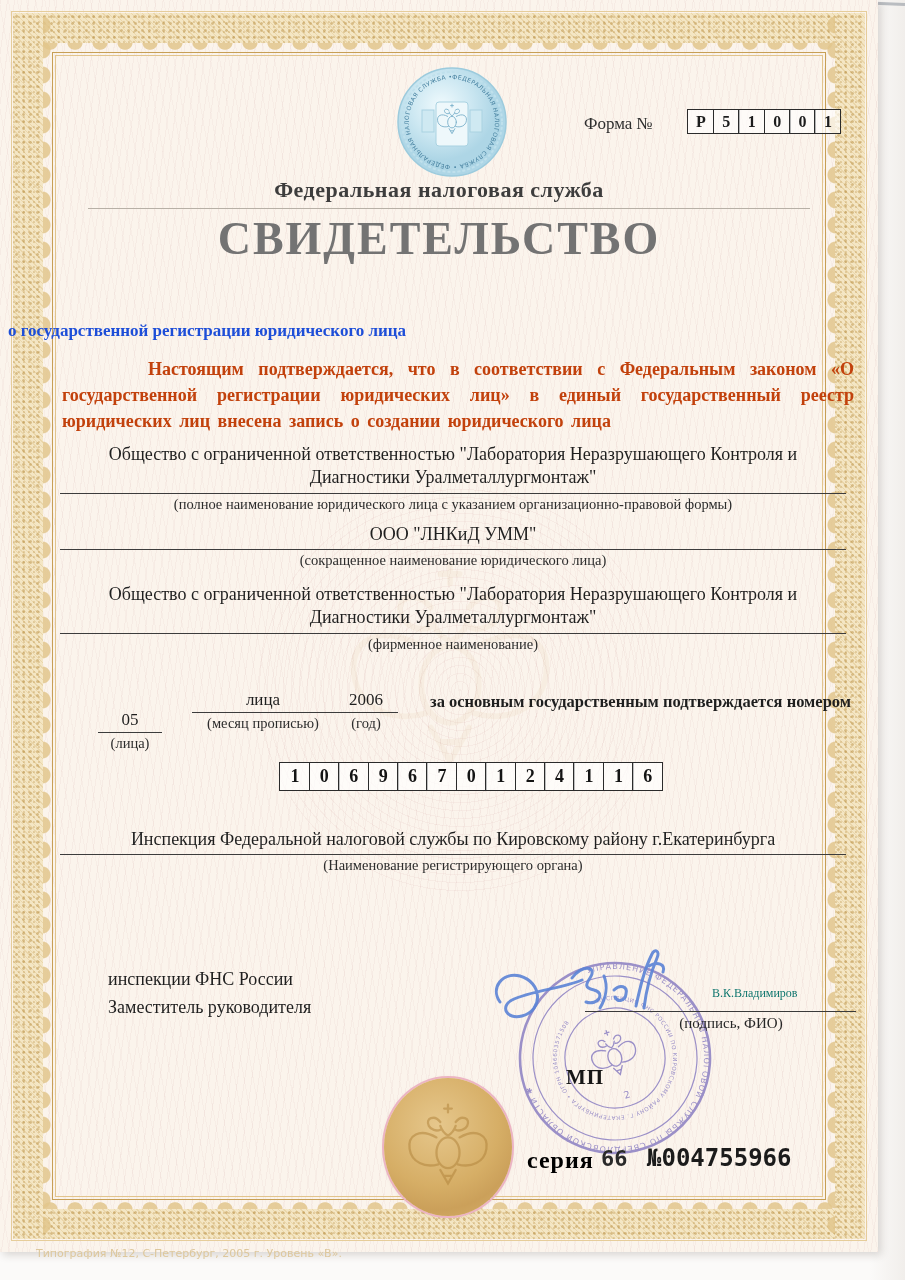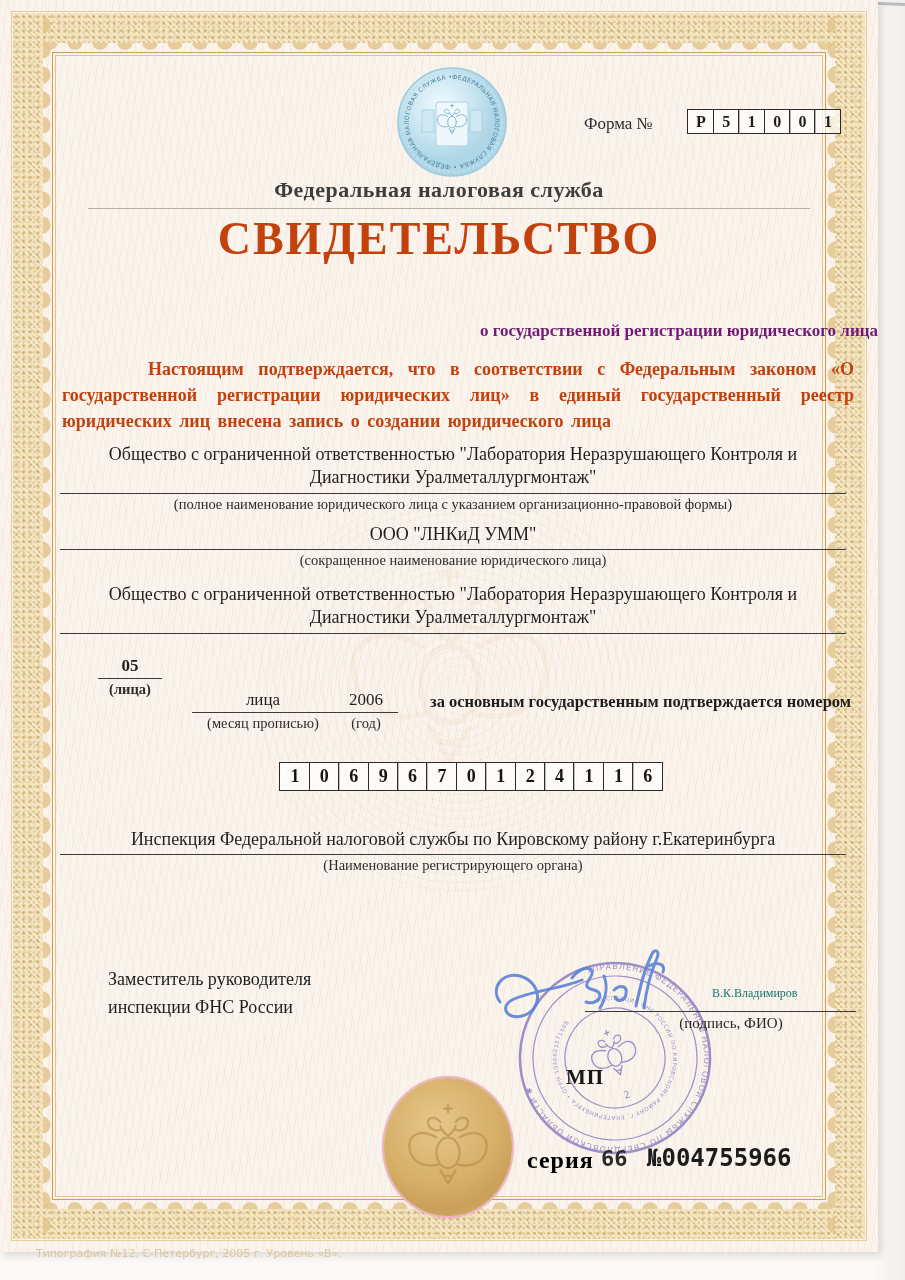--- a/index.html
+++ b/index.html
@@ -41,40 +41,40 @@
 
   
   .hologram{position:absolute;left:396px;top:66px;width:112px;height:112px;}
   .form-label{position:absolute;left:584px;top:114px;font-size:17px;color:#2e2e2e;}
   .form-boxes{position:absolute;left:689px;top:109px;display:flex;}
   .form-boxes .cell{width:25px;height:23px;border:1.6px solid #2b2b2b;margin-left:-1.6px;
     display:flex;align-items:center;justify-content:center;font-weight:bold;font-size:16px;color:#1d1d1d;background:rgba(255,255,255,.65);}
 
   .agency{position:absolute;left:0;width:878px;top:177px;text-align:center;font-size:22px;font-weight:bold;color:#3d3d3d;letter-spacing:.5px;}
   .divider{position:absolute;left:88px;top:208px;width:722px;border-top:1px solid #b7b0a6;}
-  .cert-title{position:absolute;left:0;width:878px;top:212px;text-align:center;font-size:46px;font-weight:bold;color:#c2410c;letter-spacing:2px;}
-  .subtitle{position:absolute;left:0;width:878px;top:321px;text-align:right;font-size:17px;font-weight:bold;color:#701a75;}
+  .cert-title{position:absolute;left:0;width:878px;top:212px;text-align:center;font-size:46px;font-weight:bold;color:#737373;letter-spacing:2px;}
+  .subtitle{position:absolute;left:8px;width:878px;top:321px;text-align:left;font-size:17px;font-weight:bold;color:#1d4ed8;}
   .body-par{position:absolute;left:62px;width:792px;top:356px;margin:0;font-size:18px;font-weight:bold;color:#c2410c;
     text-align:justify;text-indent:86px;line-height:1.45;word-spacing:3px;}
 
   
   .u-field{position:absolute;left:60px;width:786px;text-align:center;color:#1f1f1f;}
   .u-field .value{display:block;font-size:18px;line-height:1.3;padding-bottom:3px;border-bottom:1.6px solid #3c3c3c;}
   .u-field .caption{display:block;font-size:14.5px;color:#2c2c2c;padding-top:2px;}
   .f-full{top:443px;}
   .f-short{top:523px;}
   .f-firm{top:583px;}
   .f-registrar{top:828px;}
   .f-registrar .value{font-size:18px;}
 
   
   .d-field{position:absolute;text-align:center;}
   .d-field .value{display:block;font-size:17px;padding-bottom:2px;border-bottom:1.6px solid #3c3c3c;color:#1f1f1f;}
   .d-field .caption{display:block;font-size:14.5px;color:#2c2c2c;padding-top:2px;}
-  .d-day{left:98px;top:656px;width:64px;font-weight:bold;}
+  .d-day{left:98px;top:710px;width:64px;}
   .d-month{left:192px;top:690px;width:142px;}
   .d-year{left:334px;top:690px;width:64px;}
   .ogrn-label{position:absolute;left:430px;top:692px;font-size:16.5px;font-weight:bold;color:#1e1e1e;white-space:nowrap;}
 
   .ogrn-boxes{position:absolute;left:281px;top:762px;display:flex;}
   .ogrn-boxes .cell{width:29px;height:27px;border:1.6px solid #2b2b2b;margin-left:-1.6px;
     display:flex;align-items:center;justify-content:center;font-weight:bold;font-size:18px;color:#141414;background:rgba(255,255,255,.7);}
 
   
   .signatory{position:absolute;left:108px;top:966px;font-size:18px;color:#1f1f1f;line-height:1.55;}
@@ -174,20 +174,21 @@
     <div class="u-field f-full">
       <span class="value">Общество с ограниченной ответственностью "Лаборатория Неразрушающего Контроля и Диагностики Уралметаллургмонтаж"</span>
       <span class="caption">(полное наименование юридического лица с указанием организационно-правовой формы)</span>
     </div>
     <div class="u-field f-short">
       <span class="value">ООО "ЛНКиД УММ"</span>
       <span class="caption">(сокращенное наименование юридического лица)</span>
     </div>
     <div class="u-field f-firm">
       <span class="value">Общество с ограниченной ответственностью "Лаборатория Неразрушающего Контроля и Диагностики Уралметаллургмонтаж"</span>
+      <span class="caption">(фирменное наименование)</span>
     </div>
 
     <div class="d-field d-day">
       <span class="value">05</span>
       <span class="caption">(лица)</span>
     </div>
     <div class="d-field d-month">
       <span class="value">лица</span>
       <span class="caption">(месяц прописью)</span>
     </div>
@@ -212,22 +213,22 @@
         <span class="cell">1</span>
         <span class="cell">6</span>
       </div>
 
     <div class="u-field f-registrar">
       <span class="value">Инспекция Федеральной налоговой службы по Кировскому району г.Екатеринбурга</span>
       <span class="caption">(Наименование регистрирующего органа)</span>
     </div>
 
     <div class="signatory">
+      <div>инспекции ФНС России</div>
       <div>Заместитель руководителя</div>
-      <div>инспекции ФНС России</div>
     </div>
 
     <svg class="sig-svg" viewBox="0 0 190 92">
       <g fill="none" stroke="#5b83d6" stroke-width="3" stroke-linecap="round" opacity="0.9">
         <path d="M14,58 C4,44 16,28 34,32 C56,38 58,66 36,72 C20,76 14,62 26,56 C44,47 78,44 96,36"></path>
         <path d="M86,34 C96,20 112,22 104,34 C100,40 98,44 108,46 C120,49 112,62 100,58"></path>
         <path d="M118,32 C122,42 120,54 114,64"></path>
         <path d="M128,46 C134,40 142,42 140,50 C139,57 132,59 129,53"></path>
         <path d="M150,62 C154,44 158,26 166,10 C169,4 174,7 171,14 C165,28 160,48 158,64"></path>
         <path d="M163,22 C171,17 180,20 177,28"></path>

